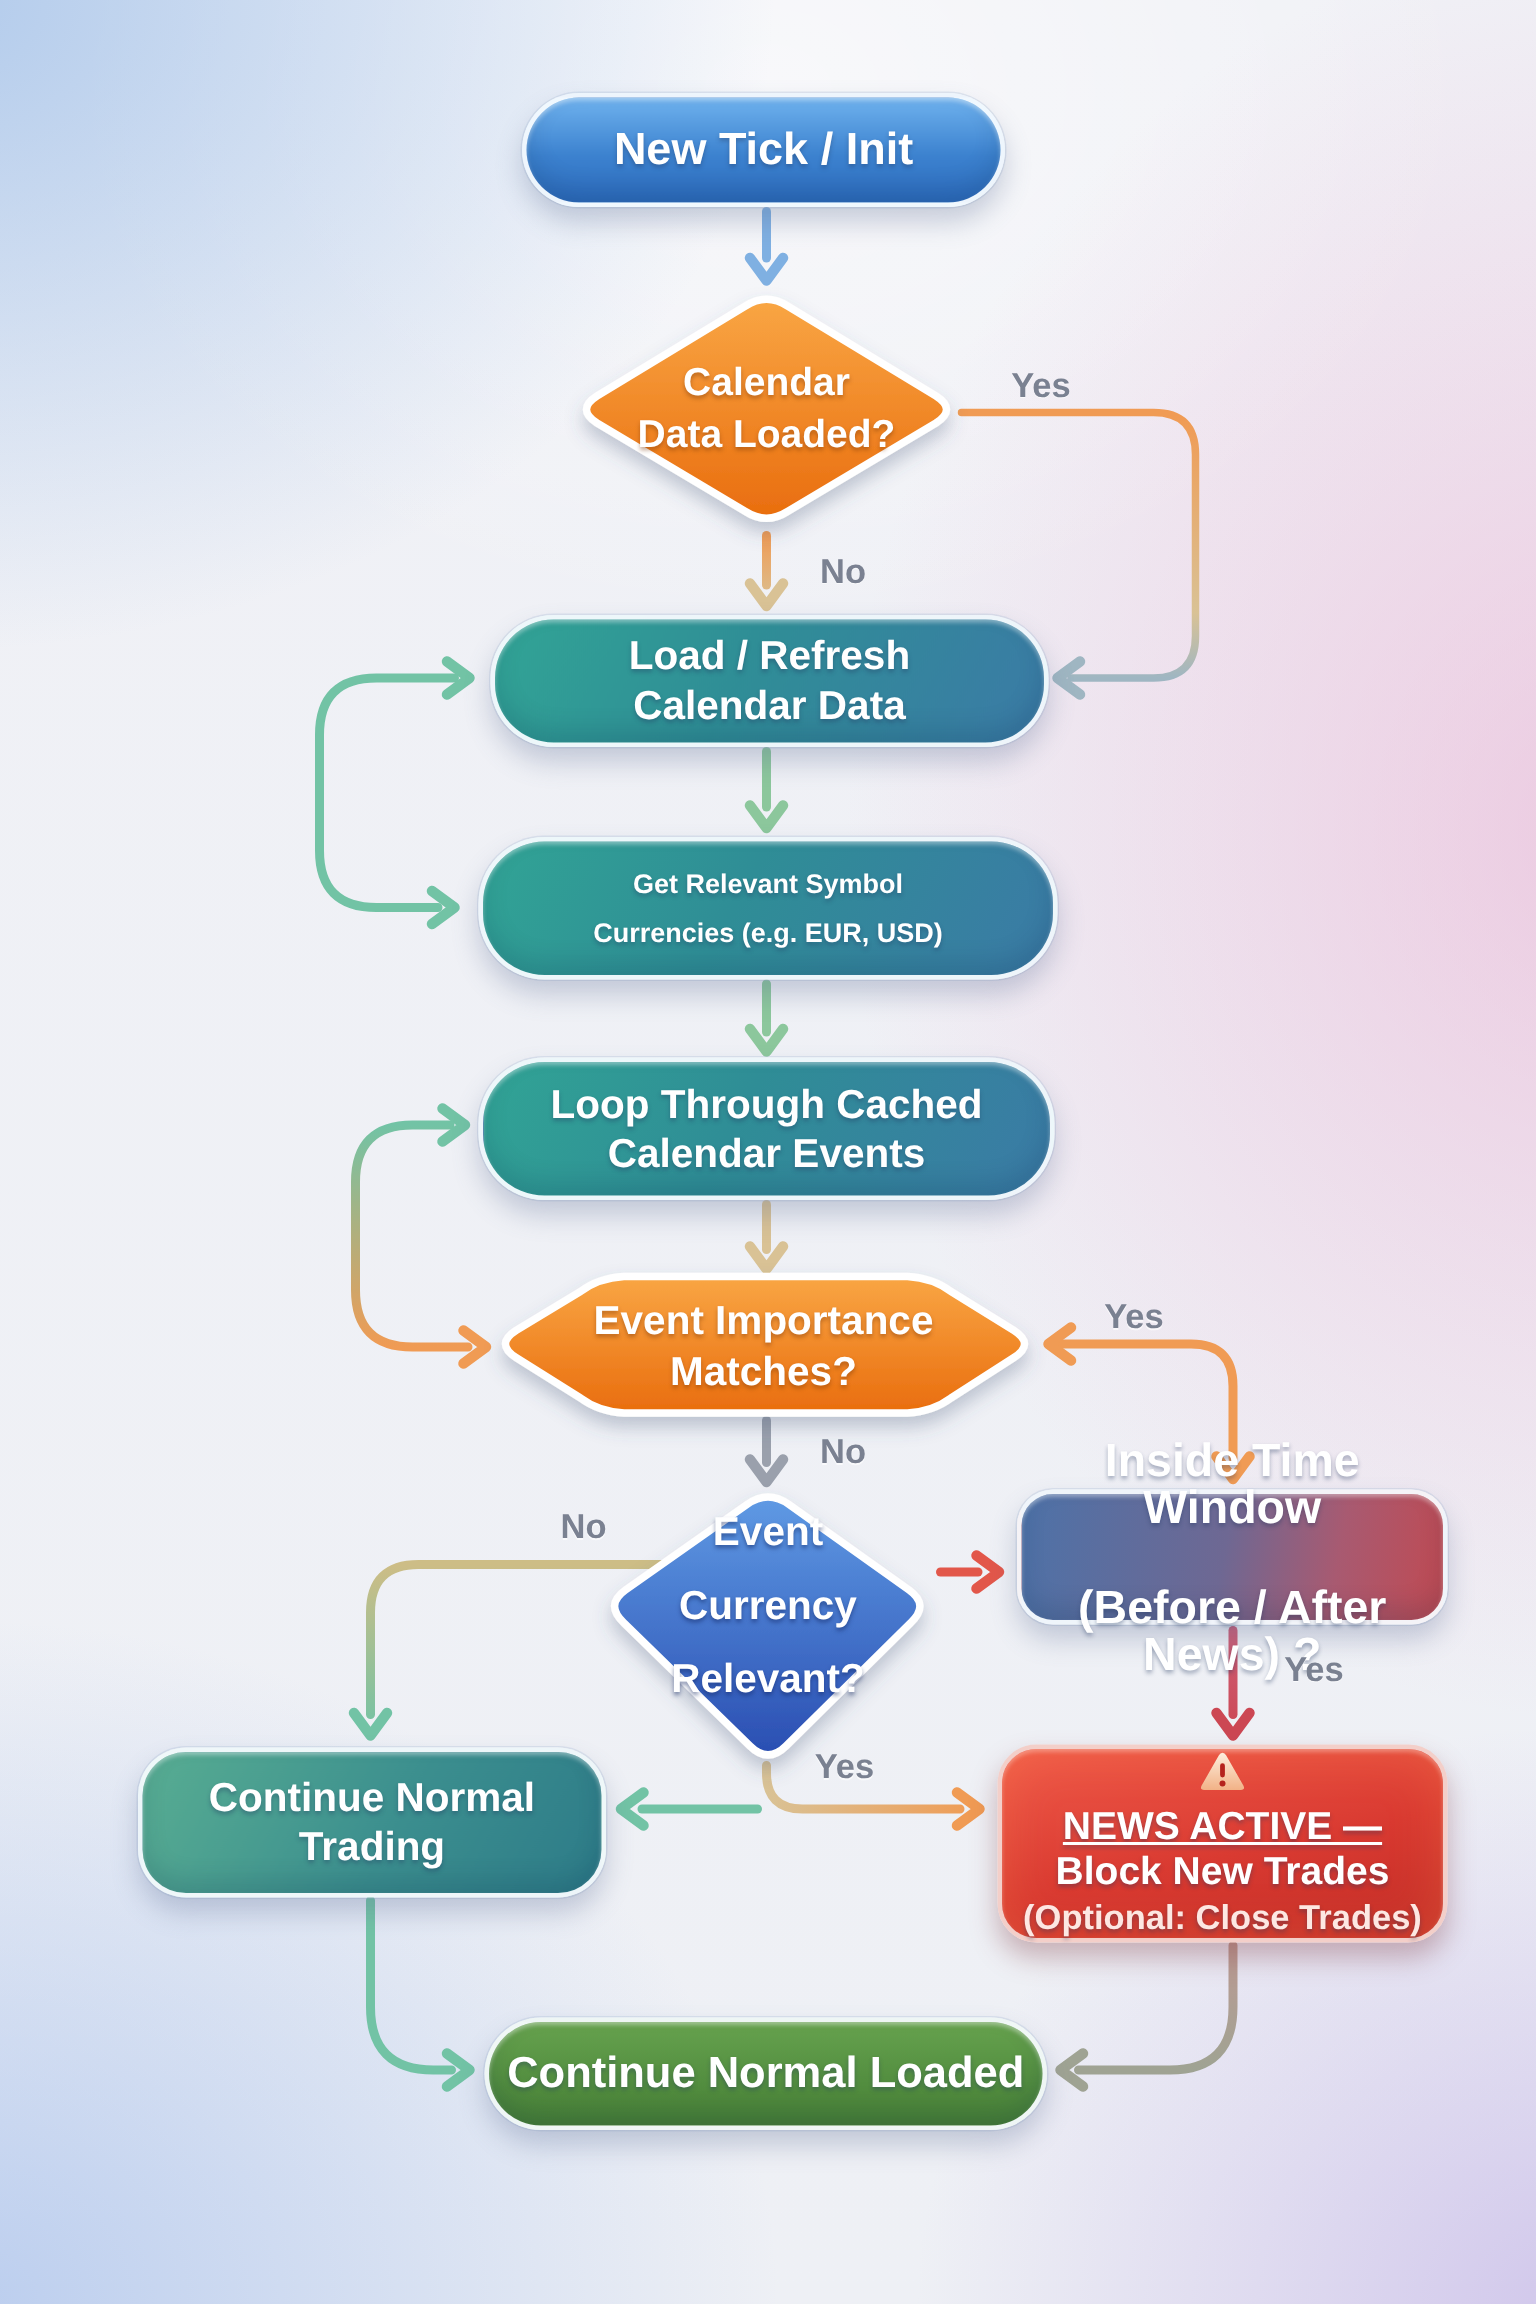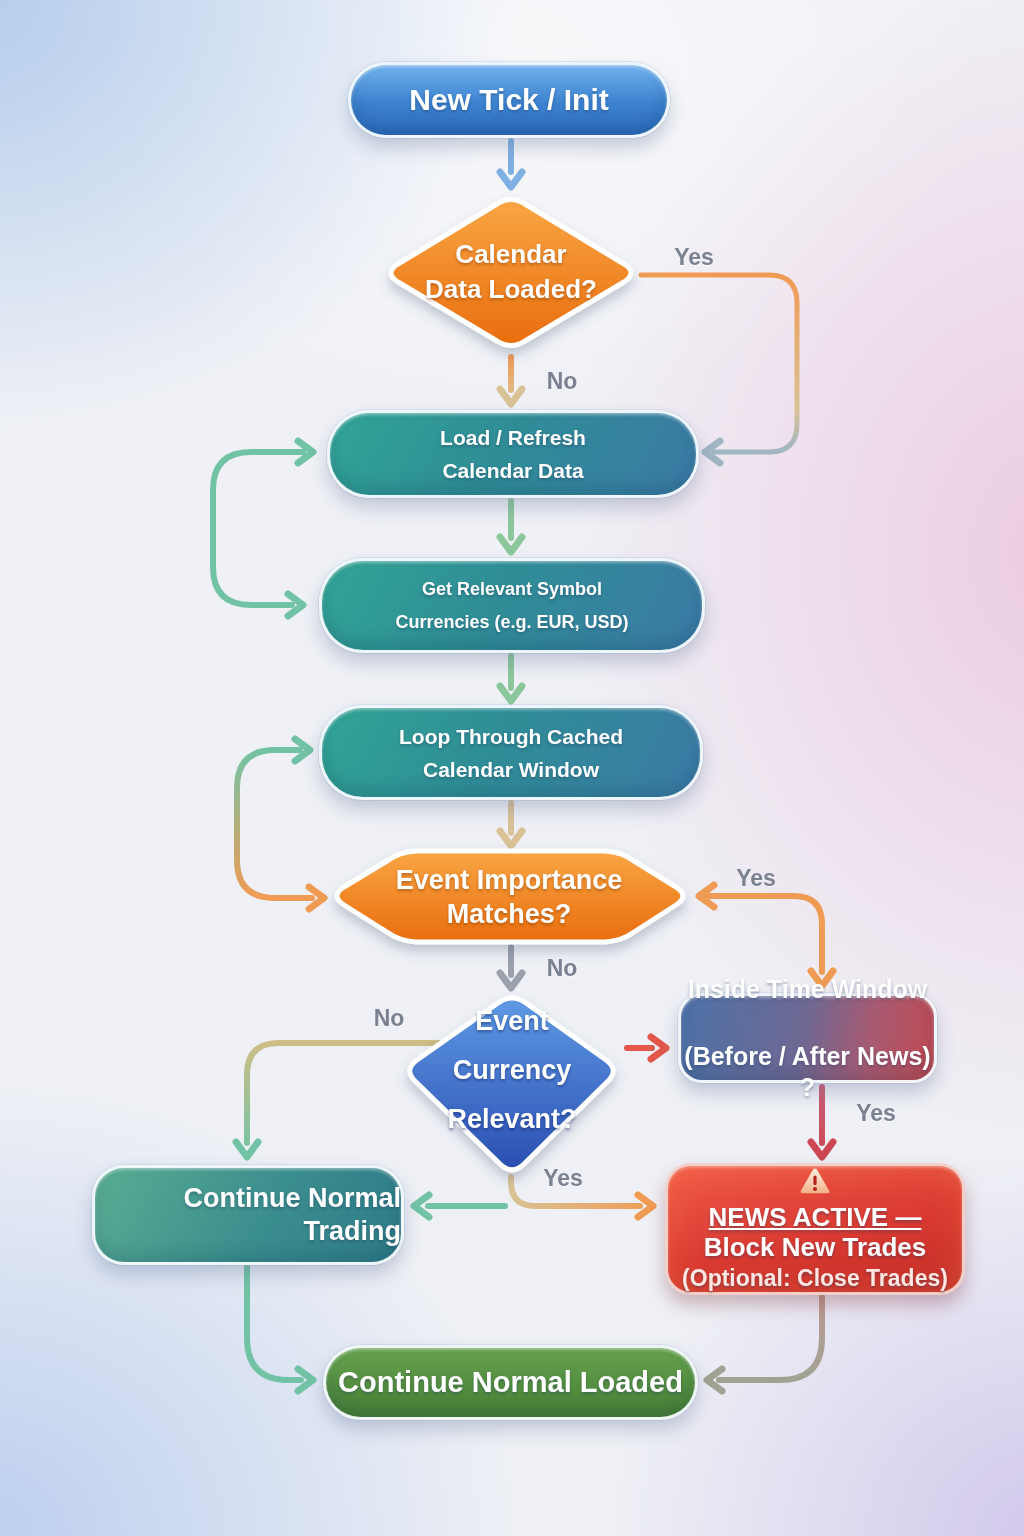--- a/index.html
+++ b/index.html
@@ -25,29 +25,29 @@
     color:#fff; font-weight:bold; text-align:center;
     border:3px solid rgba(248,252,255,.95);
     box-shadow:0 10px 18px rgba(88,106,145,.30), 0 0 0 1px rgba(170,190,215,.30),
                inset 0 2px 3px rgba(255,255,255,.40), inset 0 -8px 16px rgba(0,40,70,.16);
     text-shadow:0 2px 3px rgba(35,55,95,.38);
     box-sizing:border-box;
   }
   .node span{display:block;}
   .pill{left:348px; top:62px; width:322px; height:76px; border-radius:40px;
     background:linear-gradient(180deg,#6fb2ee 0%,#3c82cf 55%,#2d6cbe 100%); font-size:30px;}
-  .teal{background:linear-gradient(118deg,#31a495 0%,#2f8d96 45%,#3b7aa6 100%); font-size:21px; line-height:33px;}
+  .teal{background:linear-gradient(118deg,#31a495 0%,#2f8d96 45%,#3b7aa6 100%); font-size:27px; line-height:33px;}
   .box-load{left:327px; top:410px; width:372px; height:88px; border-radius:42px;}
   .box-get{left:319px; top:558px; width:386px; height:95px; border-radius:44px; font-size:18px;}
   .box-loop{left:319px; top:705px; width:384px; height:95px; border-radius:44px;}
-  .box-window{left:678px; top:993px; width:259px; height:90px; border-radius:24px;
+  .box-window{left:678px; top:993px; width:287px; height:90px; border-radius:24px;
     background:linear-gradient(100deg,#4d72a8 0%,#6e6893 48%,#a85a71 74%,#c04a52 100%);
-    font-size:25px; line-height:31px;gap:36px;}
+    font-size:31px; line-height:31px;gap:36px;}
   .box-cont{left:92px; top:1165px; width:312px; height:100px; border-radius:32px;
-    background:linear-gradient(118deg,#58ad92 0%,#3b8e8e 55%,#2d7b88 100%); font-size:27px; line-height:33px;align-items:flex-end;}
+    background:linear-gradient(118deg,#58ad92 0%,#3b8e8e 55%,#2d7b88 100%); font-size:27px; line-height:33px;}
   .box-news{left:665px; top:1163px; width:300px; height:132px; border-radius:26px;
     background:linear-gradient(168deg,#f05a49 0%,#d93a31 55%,#c22d27 100%);
     border-color:#f3cfc9; font-size:26px; line-height:30px;
     box-shadow:0 10px 18px rgba(130,60,70,.35), inset 0 0 34px rgba(255,150,80,.25), inset 0 2px 3px rgba(255,255,255,.35);}
   .box-news .small{font-size:23px; font-weight:bold; color:#fde7e2; margin-top:1px;}
   .box-green{left:323px; top:1345px; width:375px; height:75px; border-radius:38px;
     background:linear-gradient(180deg,#66a24e 0%,#528d3f 60%,#477f36 100%); font-size:29px;}
   .news-line1{display:flex; align-items:center; gap:9px;text-decoration:underline;}
 
   .overlay{
@@ -193,21 +193,21 @@
     <span>Calendar Data</span>
   </div>
 
   <div class="node teal box-get">
     <span>Get Relevant Symbol</span>
     <span>Currencies (e.g. EUR, USD)</span>
   </div>
 
   <div class="node teal box-loop">
     <span>Loop Through Cached</span>
-    <span>Calendar Window</span>
+    <span>Calendar Events</span>
   </div>
 
   <div class="node box-window">
     <span>Inside Time Window</span>
     <span>(Before / After News) ?</span>
   </div>
 
   <div class="node box-cont">
     <span>Continue Normal</span>
     <span>Trading</span>

